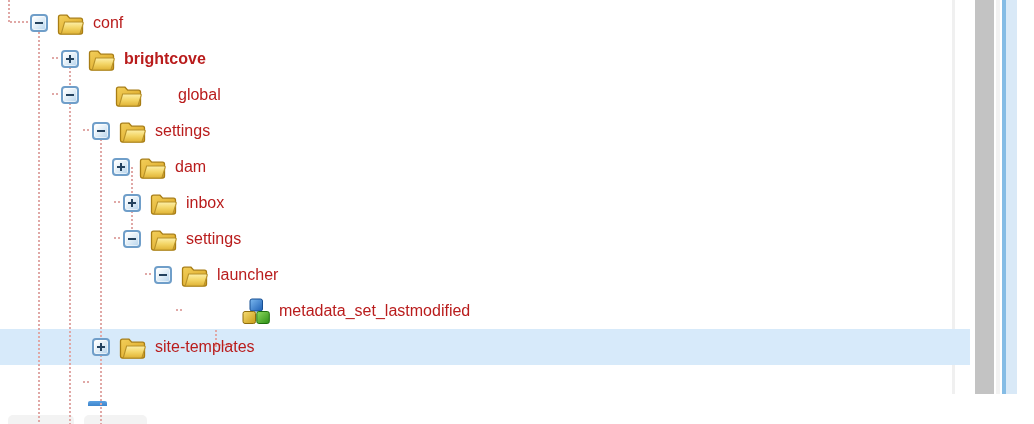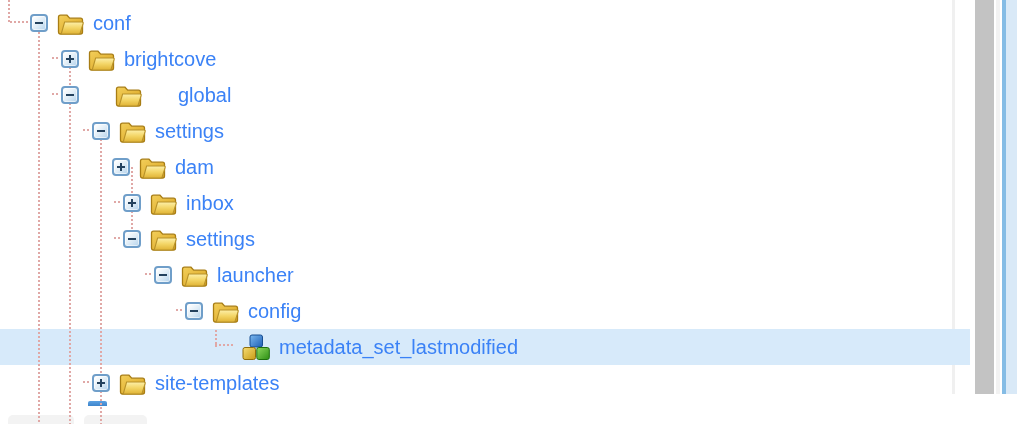--- a/index.html
+++ b/index.html
@@ -24,21 +24,21 @@
   .expander::before {
     content: ""; position: absolute; left: 3px; right: 3px; top: 50%;
     margin-top: -1px; height: 2px; background: #24425e;
   }
   .expander.plus::after {
     content: ""; position: absolute; top: 3px; bottom: 3px; left: 50%;
     margin-left: -1px; width: 2px; background: #24425e;
   }
   .expander.hidden { visibility: hidden; }
   .node-icon { width: 28px; height: 27px; flex: none; margin-right: 6px; display: flex; align-items: center; justify-content: center; }
-  .label { font-size: 20px; color: #3b82f6; white-space: nowrap; padding: 0 3px; }
+  .label { font-size: 16px; color: #b91c1c; white-space: nowrap; padding: 0 3px; }
 
   
   .selection { position: absolute; left: 0; width: 970px; height: 36px; z-index: 1; }
   .lines { position: absolute; inset: 0; z-index: 2; pointer-events: none; }
   .dotline { position: absolute; }
 
   
   .track-edge { position: absolute; left: 952px; top: 0; width: 3px; height: 394px; background: #f0f0f0; z-index: 0; }
   .scroll-thumb { position: absolute; left: 975px; top: 0; width: 19px; height: 394px; background: #c3c3c3; z-index: 4; cursor: pointer; }
   .divider-gray { position: absolute; left: 996px; top: 0; width: 4px; height: 394px; background: #f2f2f2; }
@@ -92,21 +92,21 @@
                 <stop offset="0.5" stop-color="#f3d565"></stop>
                 <stop offset="1" stop-color="#e0b335"></stop>
               </linearGradient>
             </defs>
             <path d="M1.5 21 V6.2 Q1.5 4.2 3.5 4.2 H10 L12.7 7.2 H23.5 Q25.5 7.2 25.5 9.2 V21 Q25.5 23 23.5 23 H3.5 Q1.5 23 1.5 21 Z" fill="url(#fg1)" stroke="#a87d14" stroke-width="1.3"></path>
             <path d="M4.2 23 L7.6 11 H24.9 Q26.6 11 26.1 12.6 L23.2 21.8 Q22.8 23 21.5 23 Z" fill="url(#fg2)" stroke="#b8922a" stroke-width="1.1"></path>
           </svg>
         </span>
     <span class="label">conf</span>
   </div>
-      <div class="row" style="padding-left: 61px;">
+      <div class="row" style="padding-left: 61px; font-weight: bold;">
     <span class="expander plus"></span>
     <span class="node-icon">
           <svg width="27" height="24" viewBox="0 0 27 24">
             <defs>
               <linearGradient id="fg1" x1="0" y1="0" x2="1" y2="1">
                 <stop offset="0" stop-color="#f3cf5a"></stop>
                 <stop offset="1" stop-color="#d9a321"></stop>
               </linearGradient>
               <linearGradient id="fg2" x1="0" y1="0" x2="0" y2="1">
                 <stop offset="0" stop-color="#fdf0a9"></stop>
@@ -238,41 +238,20 @@
                 <stop offset="0" stop-color="#fdf0a9"></stop>
                 <stop offset="0.5" stop-color="#f3d565"></stop>
                 <stop offset="1" stop-color="#e0b335"></stop>
               </linearGradient>
             </defs>
             <path d="M1.5 21 V6.2 Q1.5 4.2 3.5 4.2 H10 L12.7 7.2 H23.5 Q25.5 7.2 25.5 9.2 V21 Q25.5 23 23.5 23 H3.5 Q1.5 23 1.5 21 Z" fill="url(#fg1)" stroke="#a87d14" stroke-width="1.3"></path>
             <path d="M4.2 23 L7.6 11 H24.9 Q26.6 11 26.1 12.6 L23.2 21.8 Q22.8 23 21.5 23 Z" fill="url(#fg2)" stroke="#b8922a" stroke-width="1.1"></path>
           </svg>
         </span>
     <span class="label">launcher</span>
-  </div>
-      <div class="row" style="padding-left: 185px;">
-    <span class="expander minus"></span>
-    <span class="node-icon">
-          <svg width="27" height="24" viewBox="0 0 27 24">
-            <defs>
-              <linearGradient id="fg1" x1="0" y1="0" x2="1" y2="1">
-                <stop offset="0" stop-color="#f3cf5a"></stop>
-                <stop offset="1" stop-color="#d9a321"></stop>
-              </linearGradient>
-              <linearGradient id="fg2" x1="0" y1="0" x2="0" y2="1">
-                <stop offset="0" stop-color="#fdf0a9"></stop>
-                <stop offset="0.5" stop-color="#f3d565"></stop>
-                <stop offset="1" stop-color="#e0b335"></stop>
-              </linearGradient>
-            </defs>
-            <path d="M1.5 21 V6.2 Q1.5 4.2 3.5 4.2 H10 L12.7 7.2 H23.5 Q25.5 7.2 25.5 9.2 V21 Q25.5 23 23.5 23 H3.5 Q1.5 23 1.5 21 Z" fill="url(#fg1)" stroke="#a87d14" stroke-width="1.3"></path>
-            <path d="M4.2 23 L7.6 11 H24.9 Q26.6 11 26.1 12.6 L23.2 21.8 Q22.8 23 21.5 23 Z" fill="url(#fg2)" stroke="#b8922a" stroke-width="1.1"></path>
-          </svg>
-        </span>
-    <span class="label">config</span>
   </div>
       <div class="row" style="padding-left: 216px;">
     <span class="expander hidden"></span>
     <span class="node-icon">
           <svg width="28" height="27" viewBox="0 0 28 27">
             <defs>
               <linearGradient id="cb" x1="0" y1="0" x2="1" y2="1">
                 <stop offset="0" stop-color="#7cb9f0"></stop>
                 <stop offset="1" stop-color="#1d5fb4"></stop>
               </linearGradient>

